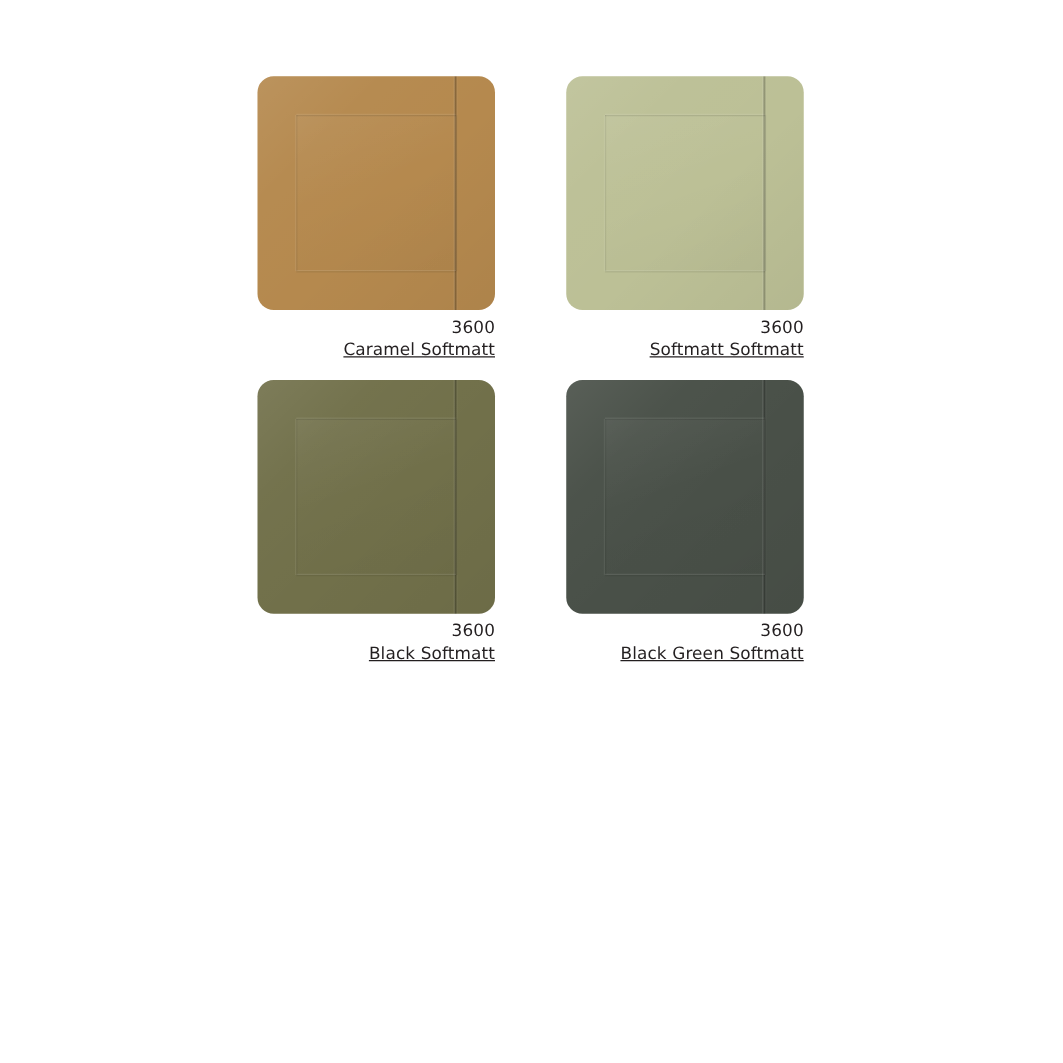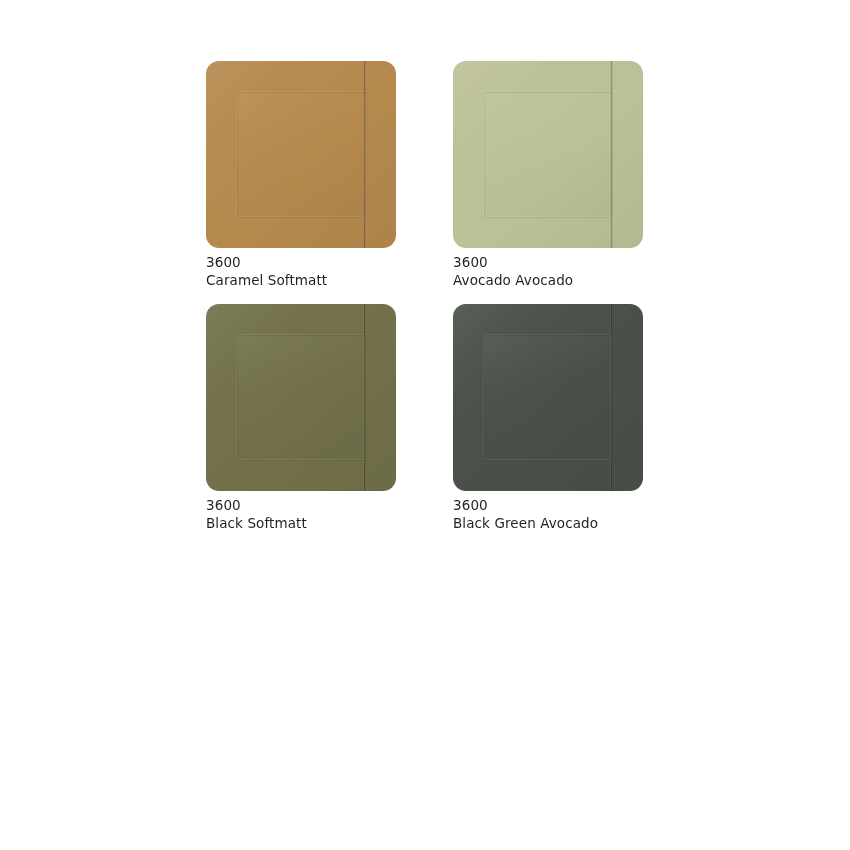--- a/index.html
+++ b/index.html
@@ -99,28 +99,28 @@
     background:
       linear-gradient(160deg,
         rgba(255,255,255,0.05) 0%,
         rgba(255,255,255,0.00) 45%,
         rgba(0,0,0,0.025) 100%);
   }
 
   
   .caption {
     margin-top: 5px;
-    text-align: left;
+    text-align: right;
     color: #231f20;
     font-size: 13.5px;
     line-height: 18px;
     letter-spacing: 0.1px;
   }
   .caption .code { display: block; }
-  .caption .name { display: block; }
+  .caption .name { display: block; text-decoration: underline; }
 </style>
 </head>
 <body style="background: rgb(255, 255, 255);">
 
 <div id="swatch-grid">
 
   <div class="swatch-cell">
     <div class="door" style="--c: #b5894e;">
       <div class="panel">
         <div class="panel-face"></div>
@@ -139,21 +139,21 @@
   <div class="swatch-cell">
     <div class="door" style="--c: #bcc096;">
       <div class="panel">
         <div class="panel-face"></div>
       </div>
       <div class="stile-groove"></div>
       <div class="door-shade"></div>
     </div>
     <div class="caption" style="color: rgb(35, 31, 32);">
       <span class="code">3600</span>
-      <span class="name">Avocado Avocado</span>
+      <span class="name">Softmatt Softmatt</span>
     </div>
   </div>
 
   <div class="swatch-cell">
     <div class="door" style="--c: #71704a;">
       <div class="panel">
         <div class="panel-face"></div>
       </div>
       <div class="stile-groove"></div>
       <div class="door-shade"></div>
@@ -169,17 +169,17 @@
   <div class="swatch-cell">
     <div class="door" style="--c: #495048;">
       <div class="panel">
         <div class="panel-face"></div>
       </div>
       <div class="stile-groove"></div>
       <div class="door-shade"></div>
     </div>
     <div class="caption" style="color: rgb(35, 31, 32);">
       <span class="code">3600</span>
-      <span class="name">Black Green Avocado</span>
+      <span class="name">Black Green Softmatt</span>
     </div>
   </div>
 
 </div>
 
 </body></html>

